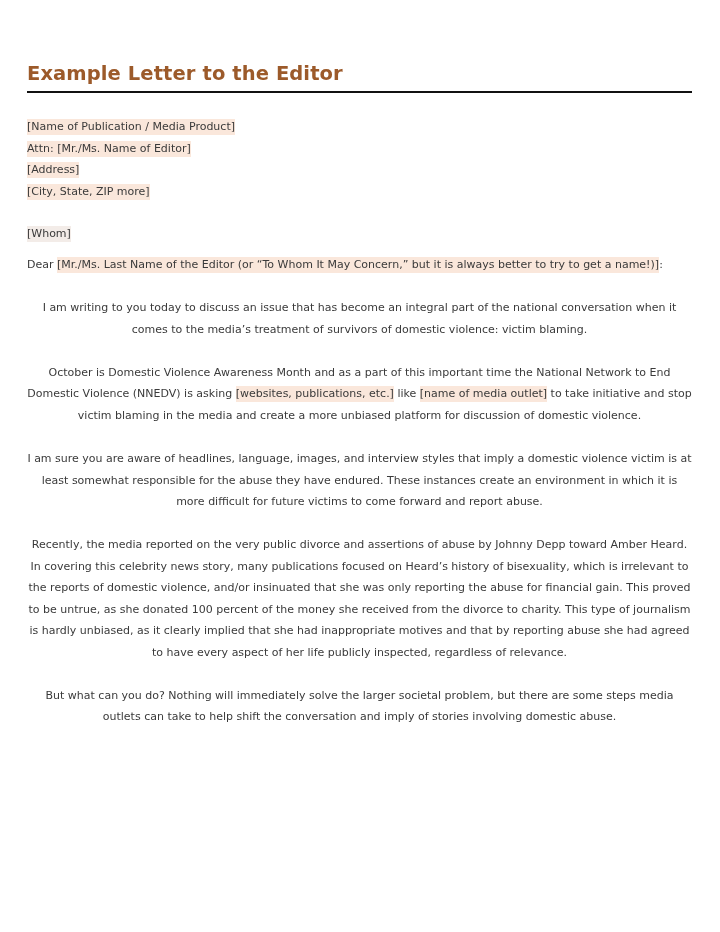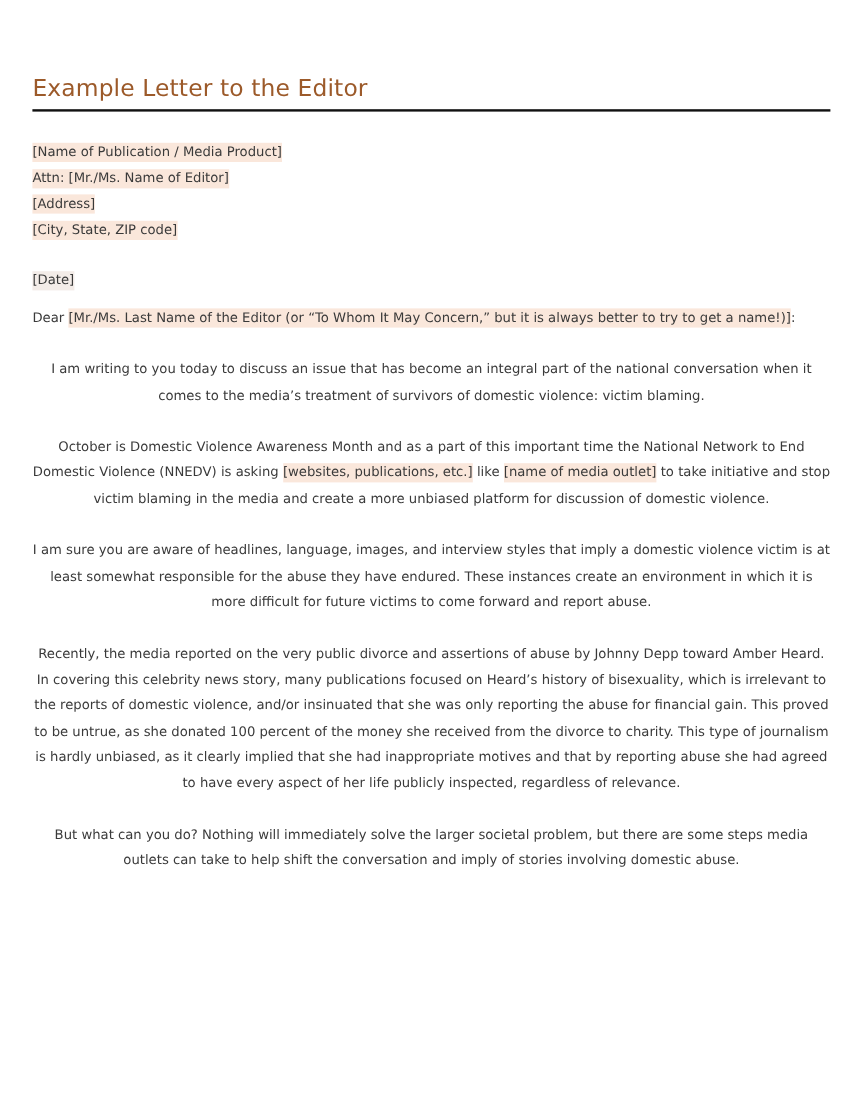--- a/index.html
+++ b/index.html
@@ -17,21 +17,21 @@
   .page {
     position: relative;
     width: 720px;
     height: 932px;
     background: #ffffff;
     box-sizing: border-box;
     padding: 62px 28px 0 27px;
   }
   .doc-title {
     font-size: 19.5px;
-    font-weight: normal;
+    font-weight: bold;
     color: #9c5a2a;
     letter-spacing: 0.1px;
     margin: 0 0 6px 0;
     line-height: 1.2;
   }
   .title-rule {
     height: 0;
     border: 0;
     border-top: 2.2px solid #111111;
     margin: 0 0 0 0;
@@ -79,24 +79,24 @@
 <div class="page">
 
   <h1 class="doc-title">Example Letter to the Editor</h1>
 
   <hr class="title-rule">
 
   <div class="block address-block">
     <span class="line"><span class="hl">[Name of Publication / Media Product]</span></span>
     <span class="line"><span class="hl">Attn: [Mr./Ms. Name of Editor]</span></span>
     <span class="line"><span class="hl">[Address]</span></span>
-    <span class="line"><span class="hl">[City, State, ZIP code]</span></span>
+    <span class="line"><span class="hl">[City, State, ZIP more]</span></span>
   </div>
 
-  <p class="block date-block"><span class="hl-dim">[Date]</span></p>
+  <p class="block date-block"><span class="hl-dim">[Whom]</span></p>
 
   <p class="block salutation"><span>Dear </span><span class="hl">[Mr./Ms. Last Name of the Editor (or “To Whom It May Concern,” but it is always better to try to get a name!)]</span><span>:</span></p>
 
   <p class="block para"><span>I am writing to you today to discuss an issue that has become an integral part of the national conversation when it comes to the media’s treatment of survivors of domestic violence: victim blaming.</span></p>
 
   <p class="block para"><span>October is Domestic Violence Awareness Month and as a part of this important time the National Network to End Domestic Violence (NNEDV) is asking </span><span class="hl">[websites, publications, etc.]</span><span> like </span><span class="hl">[name of media outlet]</span><span> to take initiative and stop victim blaming in the media and create a more unbiased platform for discussion of domestic violence.</span></p>
 
   <p class="block para"><span>I am sure you are aware of headlines, language, images, and interview styles that imply a domestic violence victim is at least somewhat responsible for the abuse they have endured. These instances create an environment in which it is more difficult for future victims to come forward and report abuse.</span></p>
 
   <p class="block para"><span>Recently, the media reported on the very public divorce and assertions of abuse by Johnny Depp toward Amber Heard. In covering this celebrity news story, many publications focused on Heard’s history of bisexuality, which is irrelevant to the reports of domestic violence, and/or insinuated that she was only reporting the abuse for financial gain. This proved to be untrue, as she donated 100 percent of the money she received from the divorce to charity. This type of journalism is hardly unbiased, as it clearly implied that she had inappropriate motives and that by reporting abuse she had agreed to have every aspect of her life publicly inspected, regardless of relevance.</span></p>

